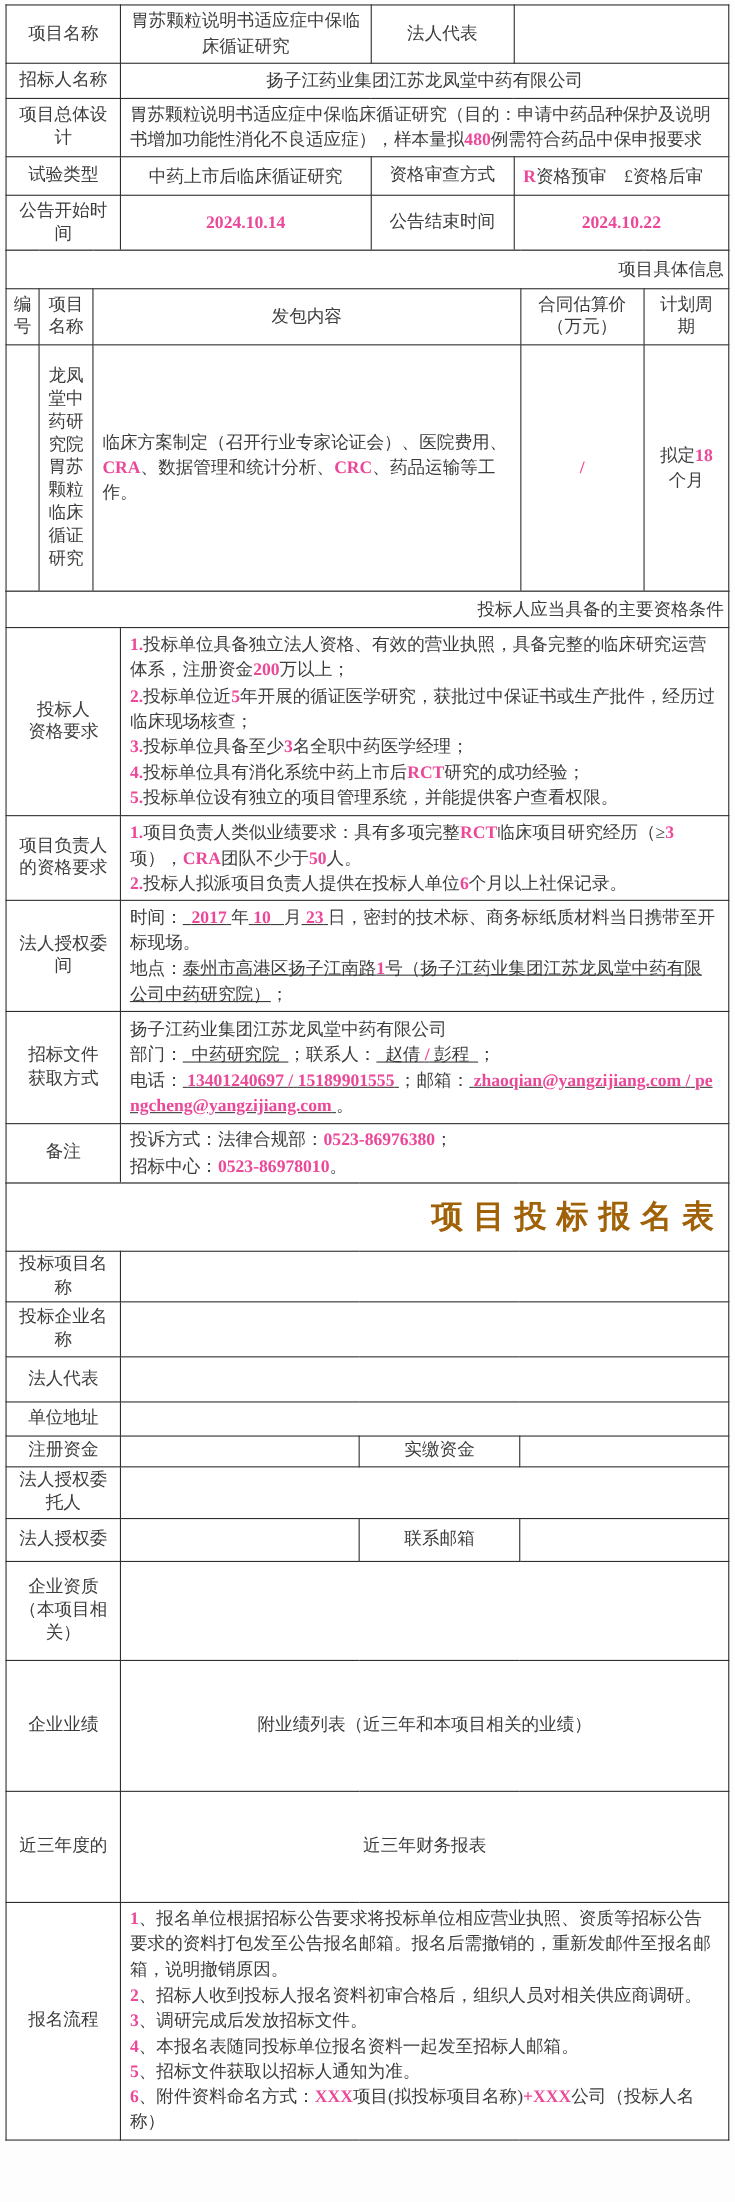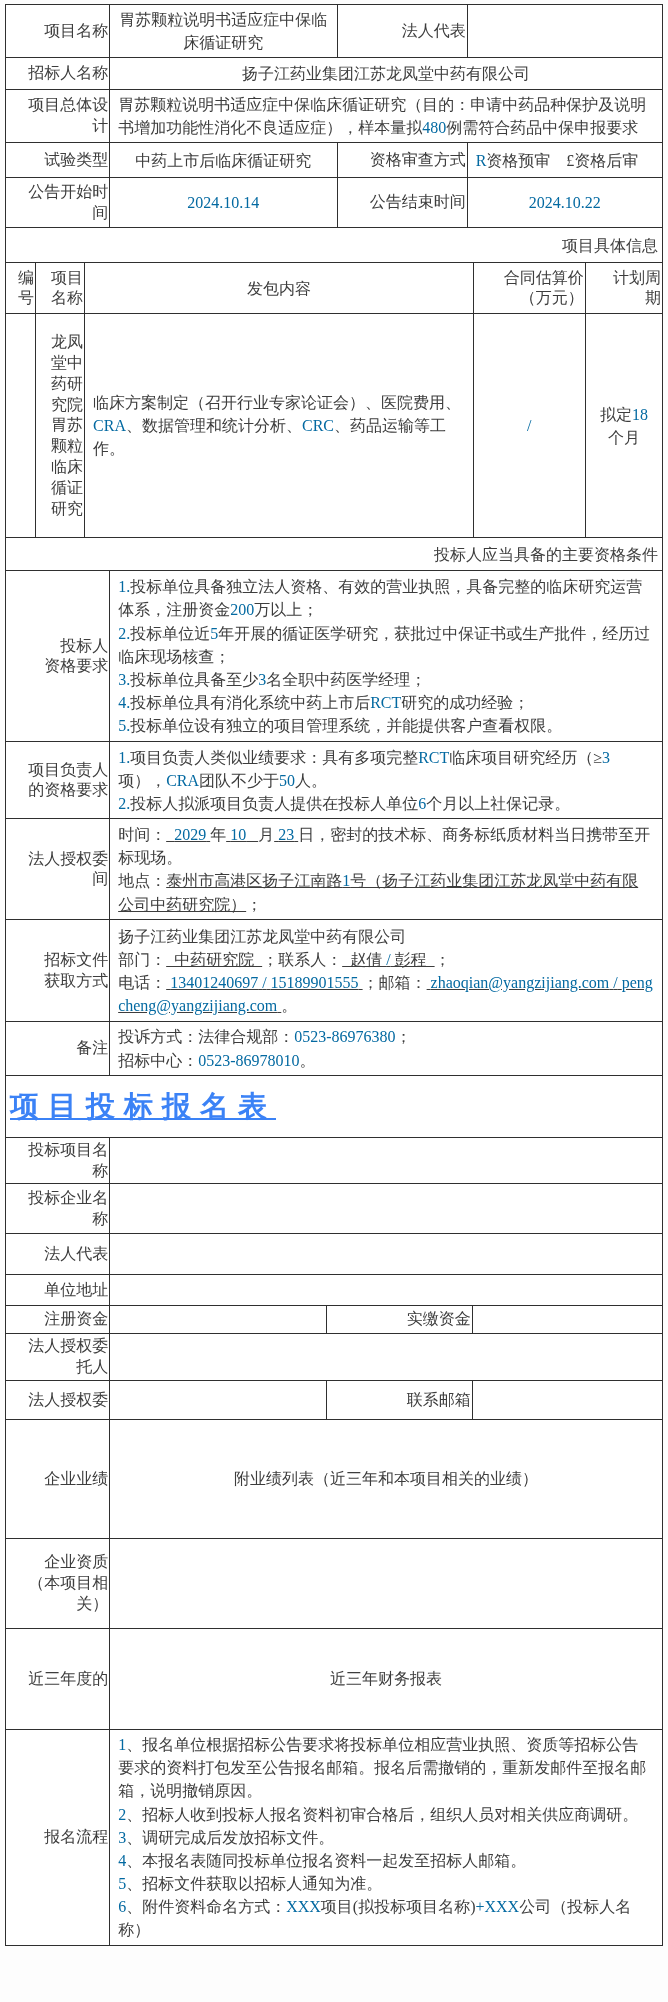--- a/index.html
+++ b/index.html
@@ -11,29 +11,29 @@
     border:1px solid #2f2f2f;
     font-size:16px;
     color:#3d3d3d;
     vertical-align:middle;
     white-space:pre-wrap;
     word-break:break-all;
     line-height:1.45;
     padding:2px 4px;
     overflow:hidden;
   }
-  td.lbl { text-align:right; line-height:1.3; padding:2px 1px; }
+  td.lbl { text-align:center; line-height:1.3; padding:2px 1px; }
   td.ctr { text-align:center; }
   td.lft { text-align:left; padding:3px 8px; }
   td.sec { text-align:right; }
   tr.title-row td {
     font-size:29px; font-weight:bold; letter-spacing:9px;
-    text-align:left; color:#3b82f6; line-height:1.2;text-decoration:underline;
+    text-align:right; color:#a16207; line-height:1.2;
   }
-  .lat { color:#0369a1; }
+  .lat { color:#ec4899;font-weight:bold; }
   .u { text-decoration:underline; }
 </style>
 </head>
 <body>
 
 <div class="doc">
 
   <table>
     <colgroup>
         <col style="width:104px">
@@ -135,21 +135,21 @@
     </tr>
     <tr style="height:77px">
       <td class="lbl">项目负责人
 的资格要求</td>
       <td class="lft"><span class="lat">1.</span>项目负责人类似业绩要求：具有多项完整<span class="lat">RCT</span>临床项目研究经历（≥<span class="lat">3</span>项），<span class="lat">CRA</span>团队不少于<span class="lat">50</span>人。
 <span class="lat">2.</span>投标人拟派项目负责人提供在投标人单位<span class="lat">6</span>个月以上社保记录。</td>
     </tr>
     <tr style="height:101px">
       <td class="lbl">法人授权委
 间</td>
-      <td class="lft"><span>时间：</span><span class="u">  <span class="lat">2029</span> </span><span>年</span><span class="u"> <span class="lat">10</span>   </span><span>月</span><span class="u"> <span class="lat">23</span> </span><span>日，密封的技术标、商务标纸质材料当日携带至开标现场。</span><br><span>地点：</span><span class="u">泰州市高港区扬子江南路<span class="lat">1</span>号（扬子江药业集团江苏龙凤堂中药有限公司中药研究院）</span><span>；</span></td>
+      <td class="lft"><span>时间：</span><span class="u">  <span class="lat">2017</span> </span><span>年</span><span class="u"> <span class="lat">10</span>   </span><span>月</span><span class="u"> <span class="lat">23</span> </span><span>日，密封的技术标、商务标纸质材料当日携带至开标现场。</span><br><span>地点：</span><span class="u">泰州市高港区扬子江南路<span class="lat">1</span>号（扬子江药业集团江苏龙凤堂中药有限公司中药研究院）</span><span>；</span></td>
     </tr>
     <tr style="height:102px">
       <td class="lbl">招标文件
 获取方式</td>
       <td class="lft"><span>扬子江药业集团江苏龙凤堂中药有限公司</span><br><span>部门：</span><span class="u">  中药研究院  </span><span>；联系人：</span><span class="u">  赵倩 <span class="lat">/</span> 彭程  </span><span>；</span><br><span>电话：</span><span class="u"> <span class="lat">13401240697</span> <span class="lat">/</span> <span class="lat">15189901555</span> </span><span>；邮箱：</span><span class="u"> <span class="lat">zhaoqian@yangzijiang.com</span> <span class="lat">/</span> <span class="lat">pengcheng@yangzijiang.com</span> </span><span>。</span></td>
     </tr>
     <tr style="height:50px">
       <td class="lbl">备注</td>
       <td class="lft">投诉方式：法律合规部：<span class="lat">0523-86976380</span>；
 招标中心：<span class="lat">0523-86978010</span>。</td>
@@ -196,29 +196,29 @@
       <td class="lbl">法人授权委
 托人</td>
       <td class="lft" colspan="3"></td>
     </tr>
     <tr style="height:39px">
       <td class="lbl">法人授权委</td>
       <td class="lft"></td>
       <td class="lbl">联系邮箱</td>
       <td class="lft"></td>
     </tr>
-    <tr style="height:119px">
-      <td class="lbl">企业业绩</td>
-      <td class="ctr" colspan="3">附业绩列表（近三年和本项目相关的业绩）</td>
-    </tr>
     <tr style="height:90px">
       <td class="lbl">企业资质
 （本项目相
 关）</td>
       <td class="lft" colspan="3"></td>
+    </tr>
+    <tr style="height:119px">
+      <td class="lbl">企业业绩</td>
+      <td class="ctr" colspan="3">附业绩列表（近三年和本项目相关的业绩）</td>
     </tr>
     <tr style="height:101px">
       <td class="lbl">近三年度的</td>
       <td class="ctr" colspan="3">近三年财务报表</td>
     </tr>
     <tr style="height:212px">
       <td class="lbl">报名流程</td>
       <td class="lft" colspan="3"><span class="lat">1</span>、报名单位根据招标公告要求将投标单位相应营业执照、资质等招标公告要求的资料打包发至公告报名邮箱。报名后需撤销的，重新发邮件至报名邮箱，说明撤销原因。
 <span class="lat">2</span>、招标人收到投标人报名资料初审合格后，组织人员对相关供应商调研。
 <span class="lat">3</span>、调研完成后发放招标文件。

